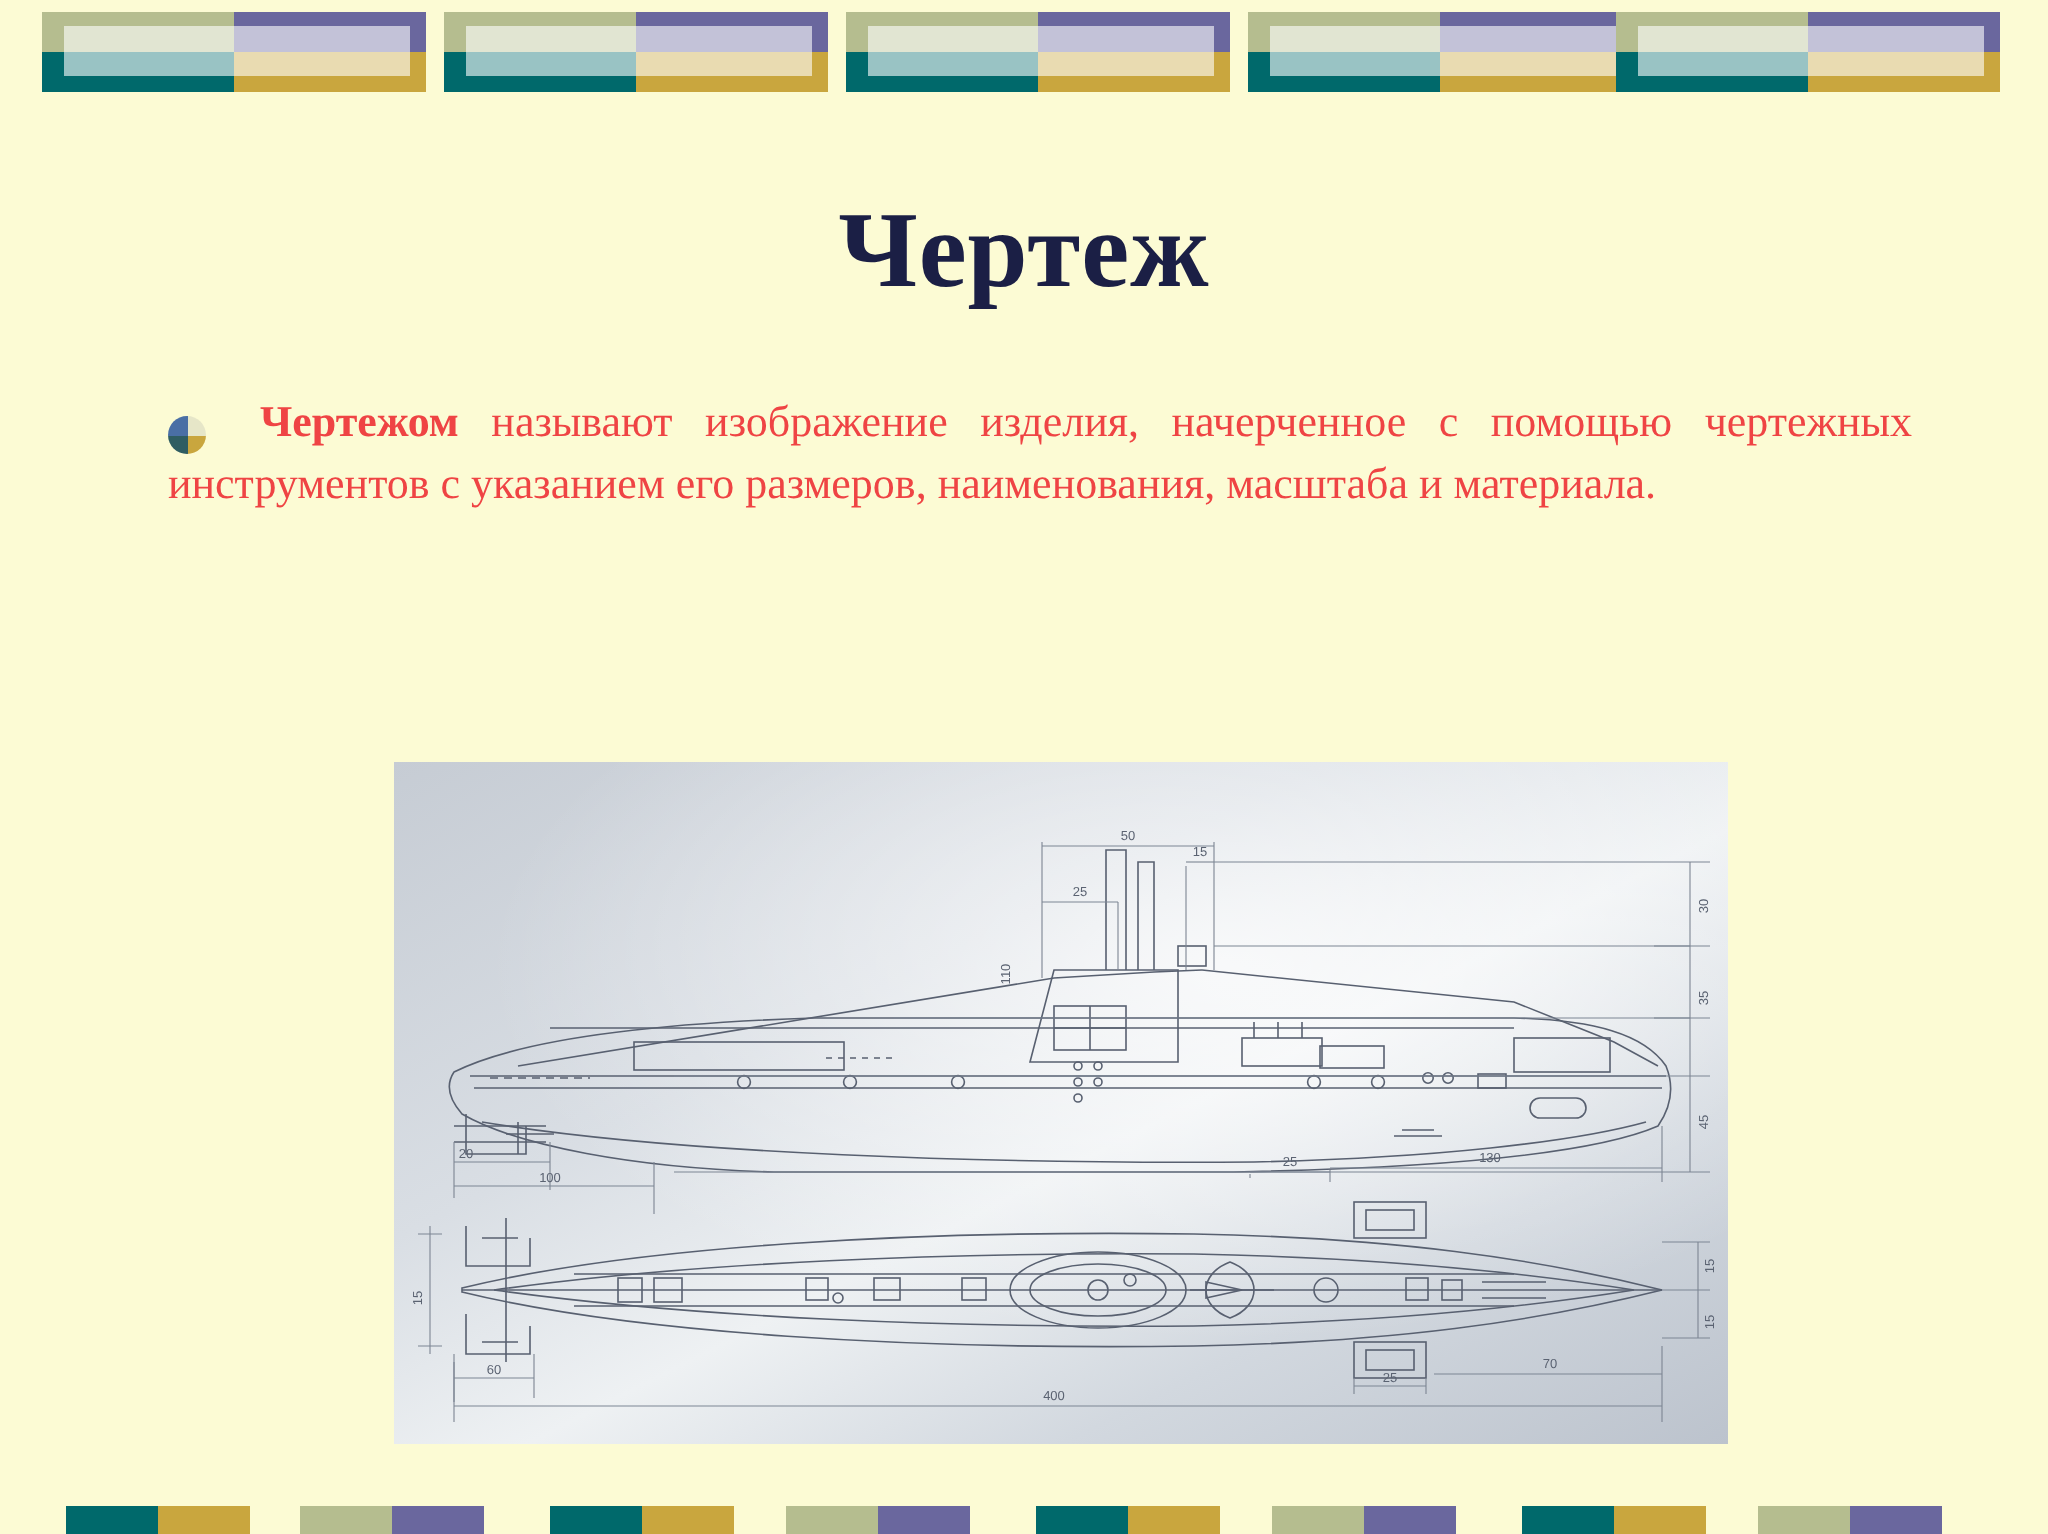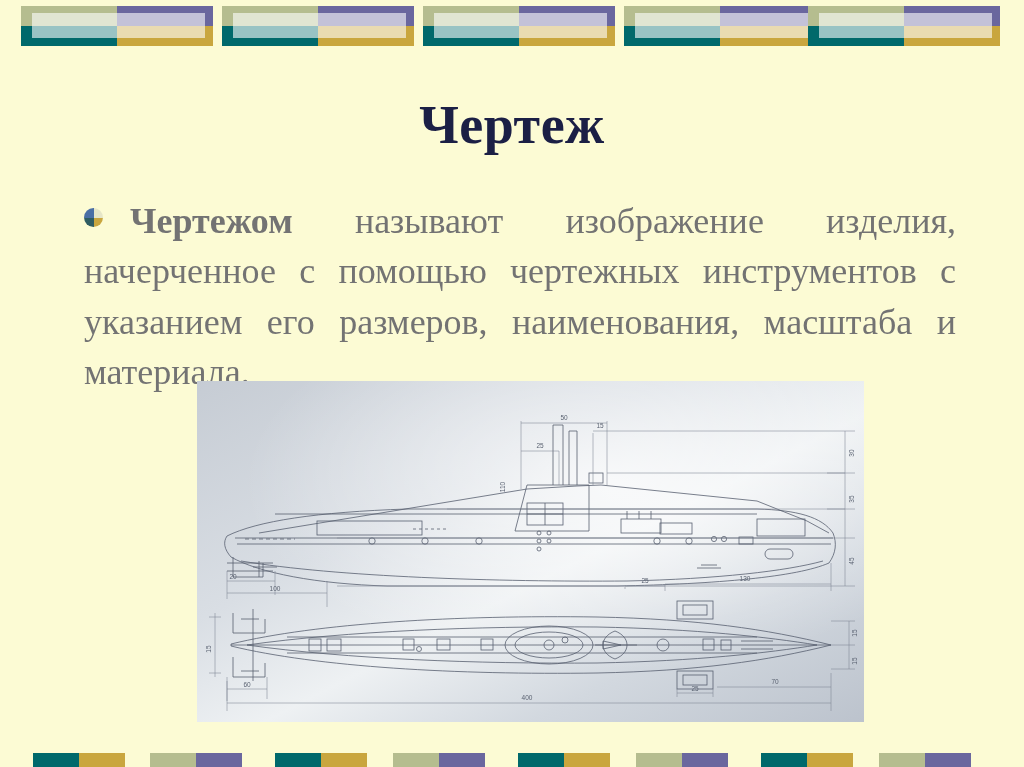--- a/index.html
+++ b/index.html
@@ -87,23 +87,23 @@
     position: absolute;
     width: 50%;
     height: 50%;
   }
   .bullet-icon .q.tl { left:0;   top:0;   background:#4a6fa5; }
   .bullet-icon .q.tr { left:50%; top:0;   background:#e6e6c8; }
   .bullet-icon .q.bl { left:0;   top:50%; background:#2f5d62; }
   .bullet-icon .q.br { left:50%; top:50%; background:#c9a63e; }
 
   .body-text {
-    font-size: 36px;
+    font-size: 22px;
     line-height: 1.40;
-    color: #737373;
+    color: #ef4444;
     text-align: justify;
     text-justify: inter-word;
     text-indent: 46px;
   }
   .body-text .lead {
     font-weight: bold;
   }
 
   
   .picture-frame {

